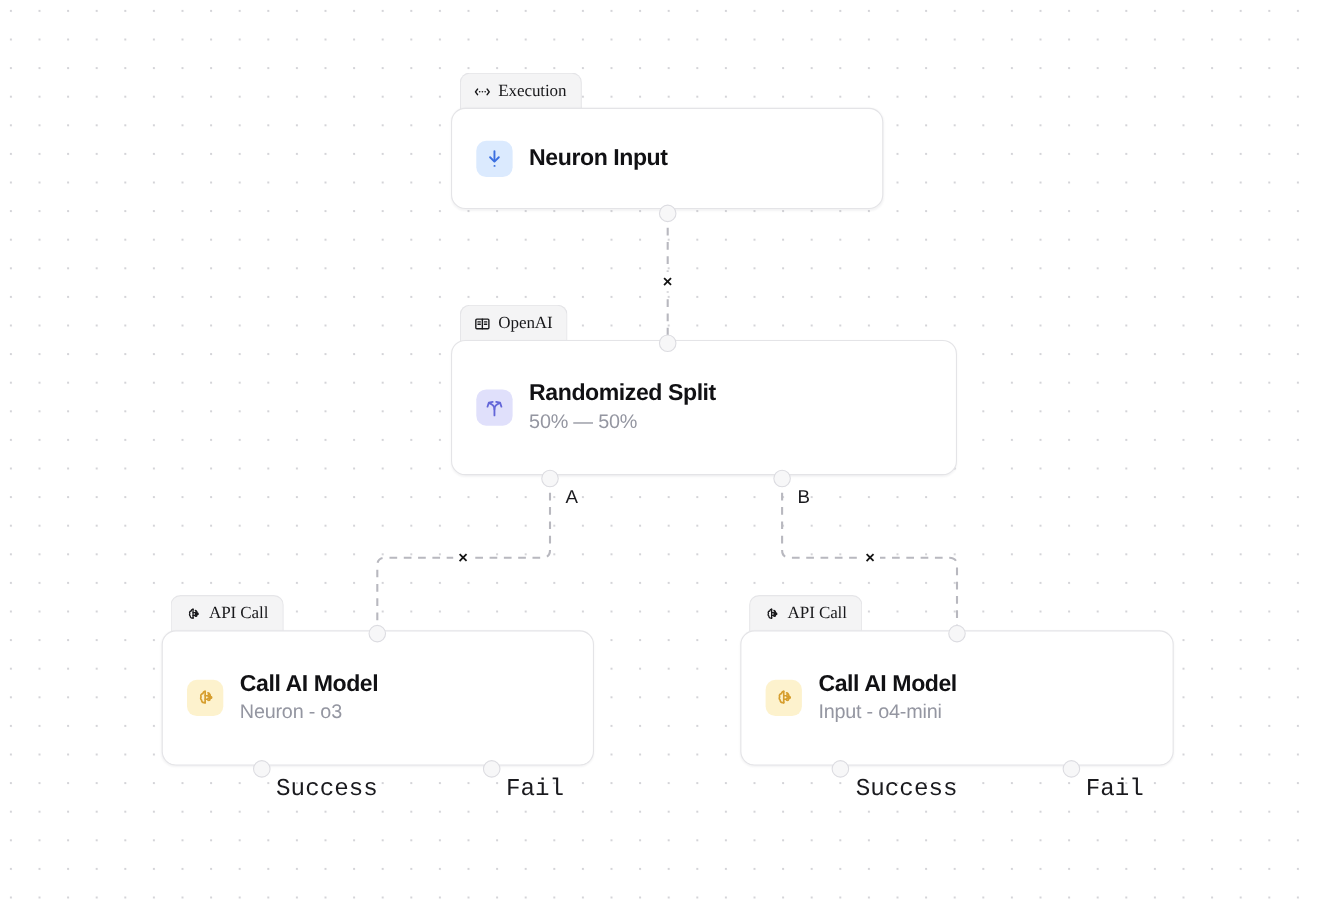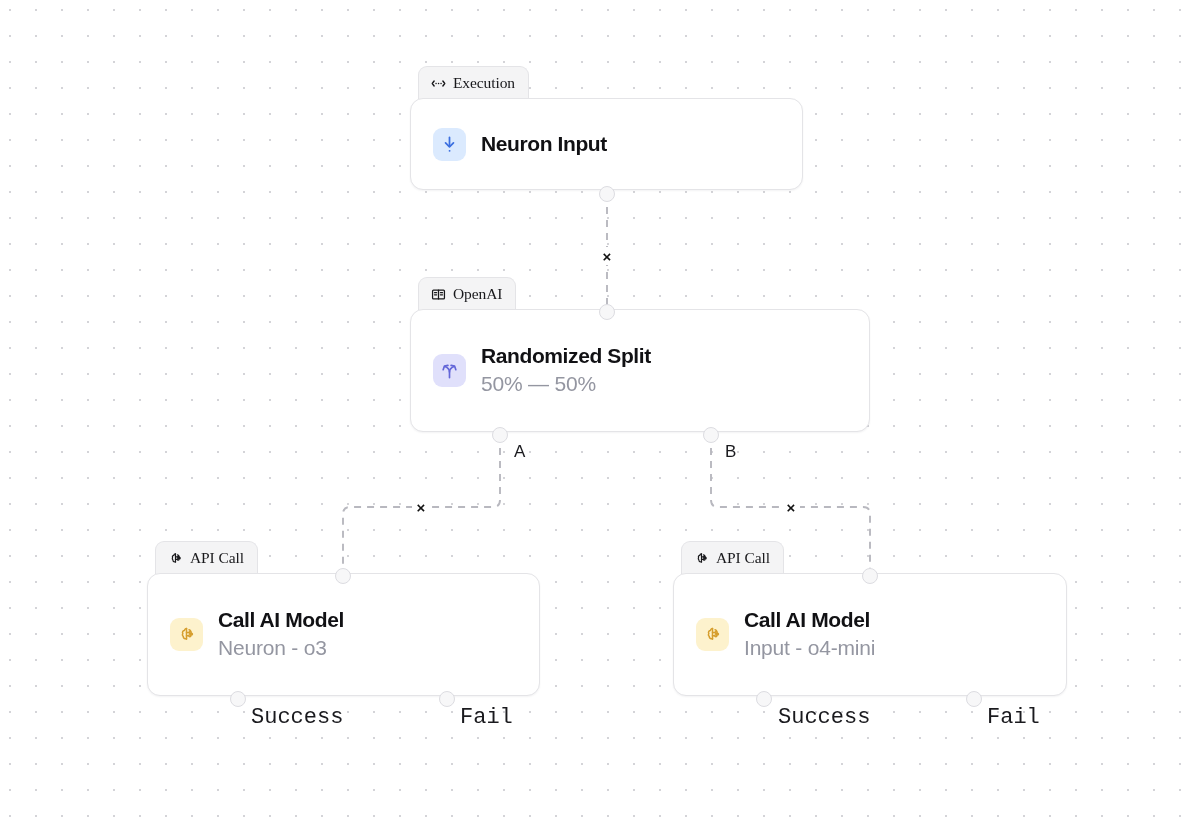--- a/index.html
+++ b/index.html
@@ -134,21 +134,21 @@
   .node-title {
     font-size: 21px;
     font-weight: 700;
     color: #111114;
     letter-spacing: -0.4px;
     line-height: 1.15;
     white-space: nowrap;
   }
 
   .node-subtitle {
-    font-size: 21px;
+    font-size: 18px;
     color: #9496a1;
     letter-spacing: -0.2px;
     line-height: 1.2;
     white-space: nowrap;
   }
 
   
   .port {
     position: absolute;
     width: 16px;

